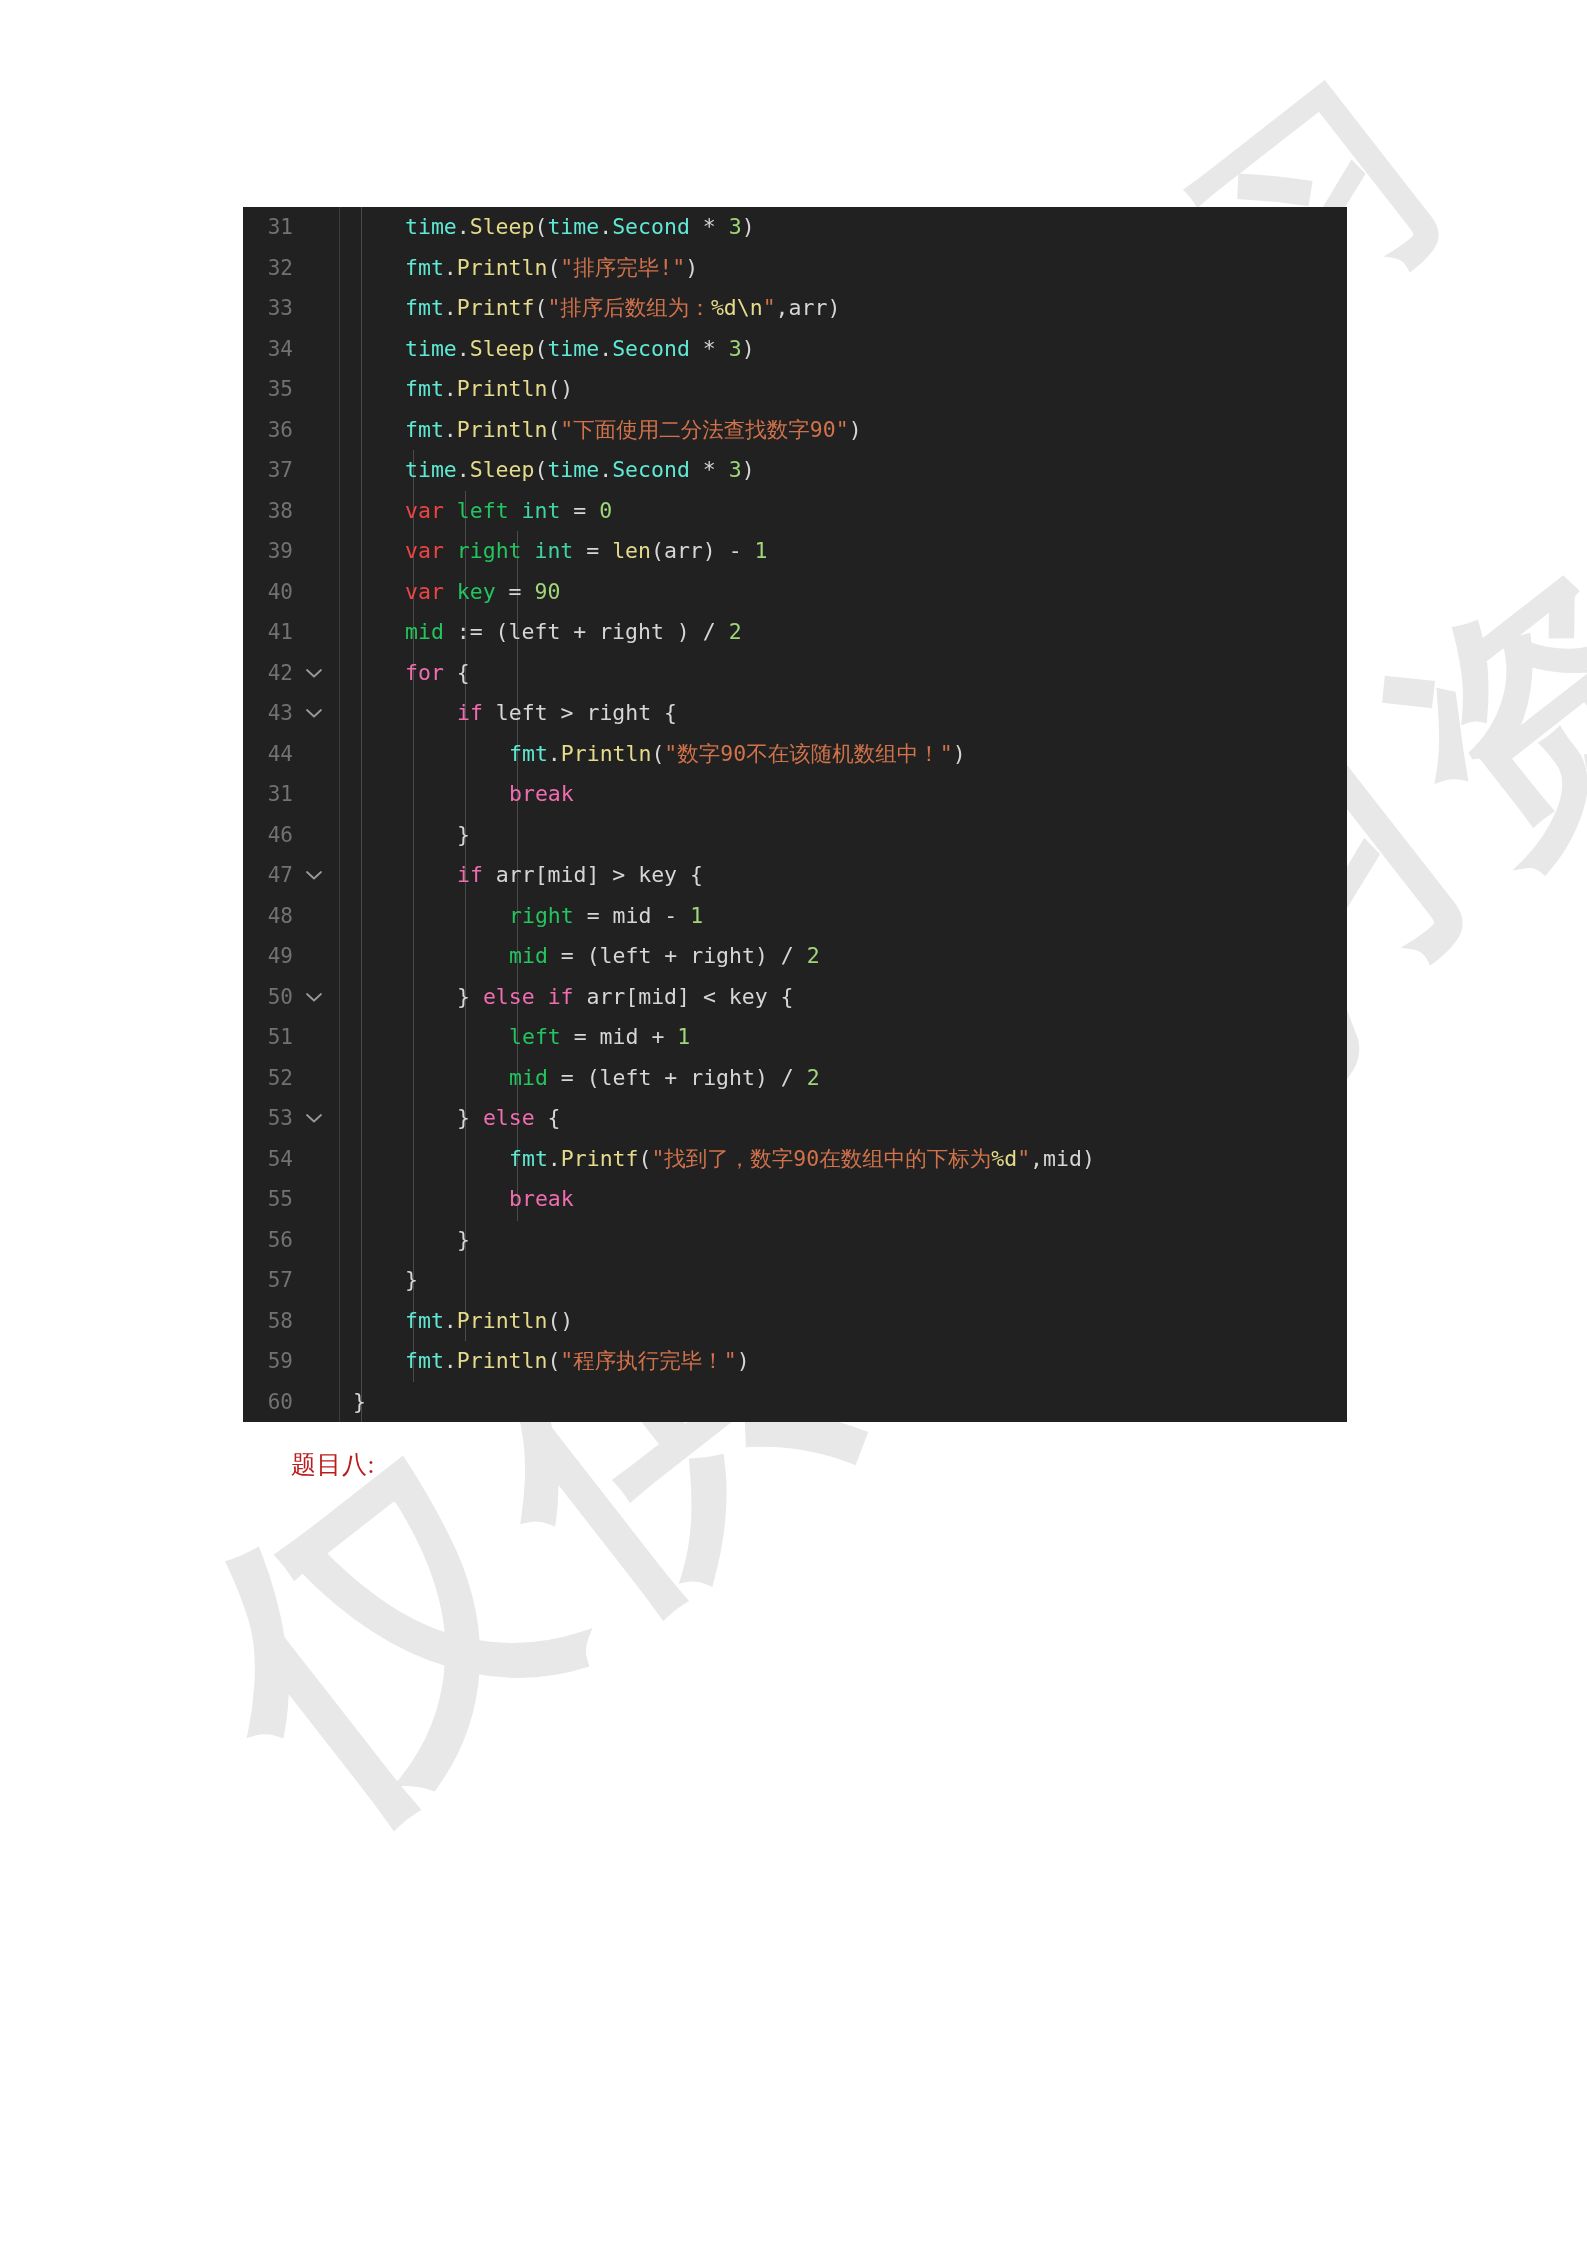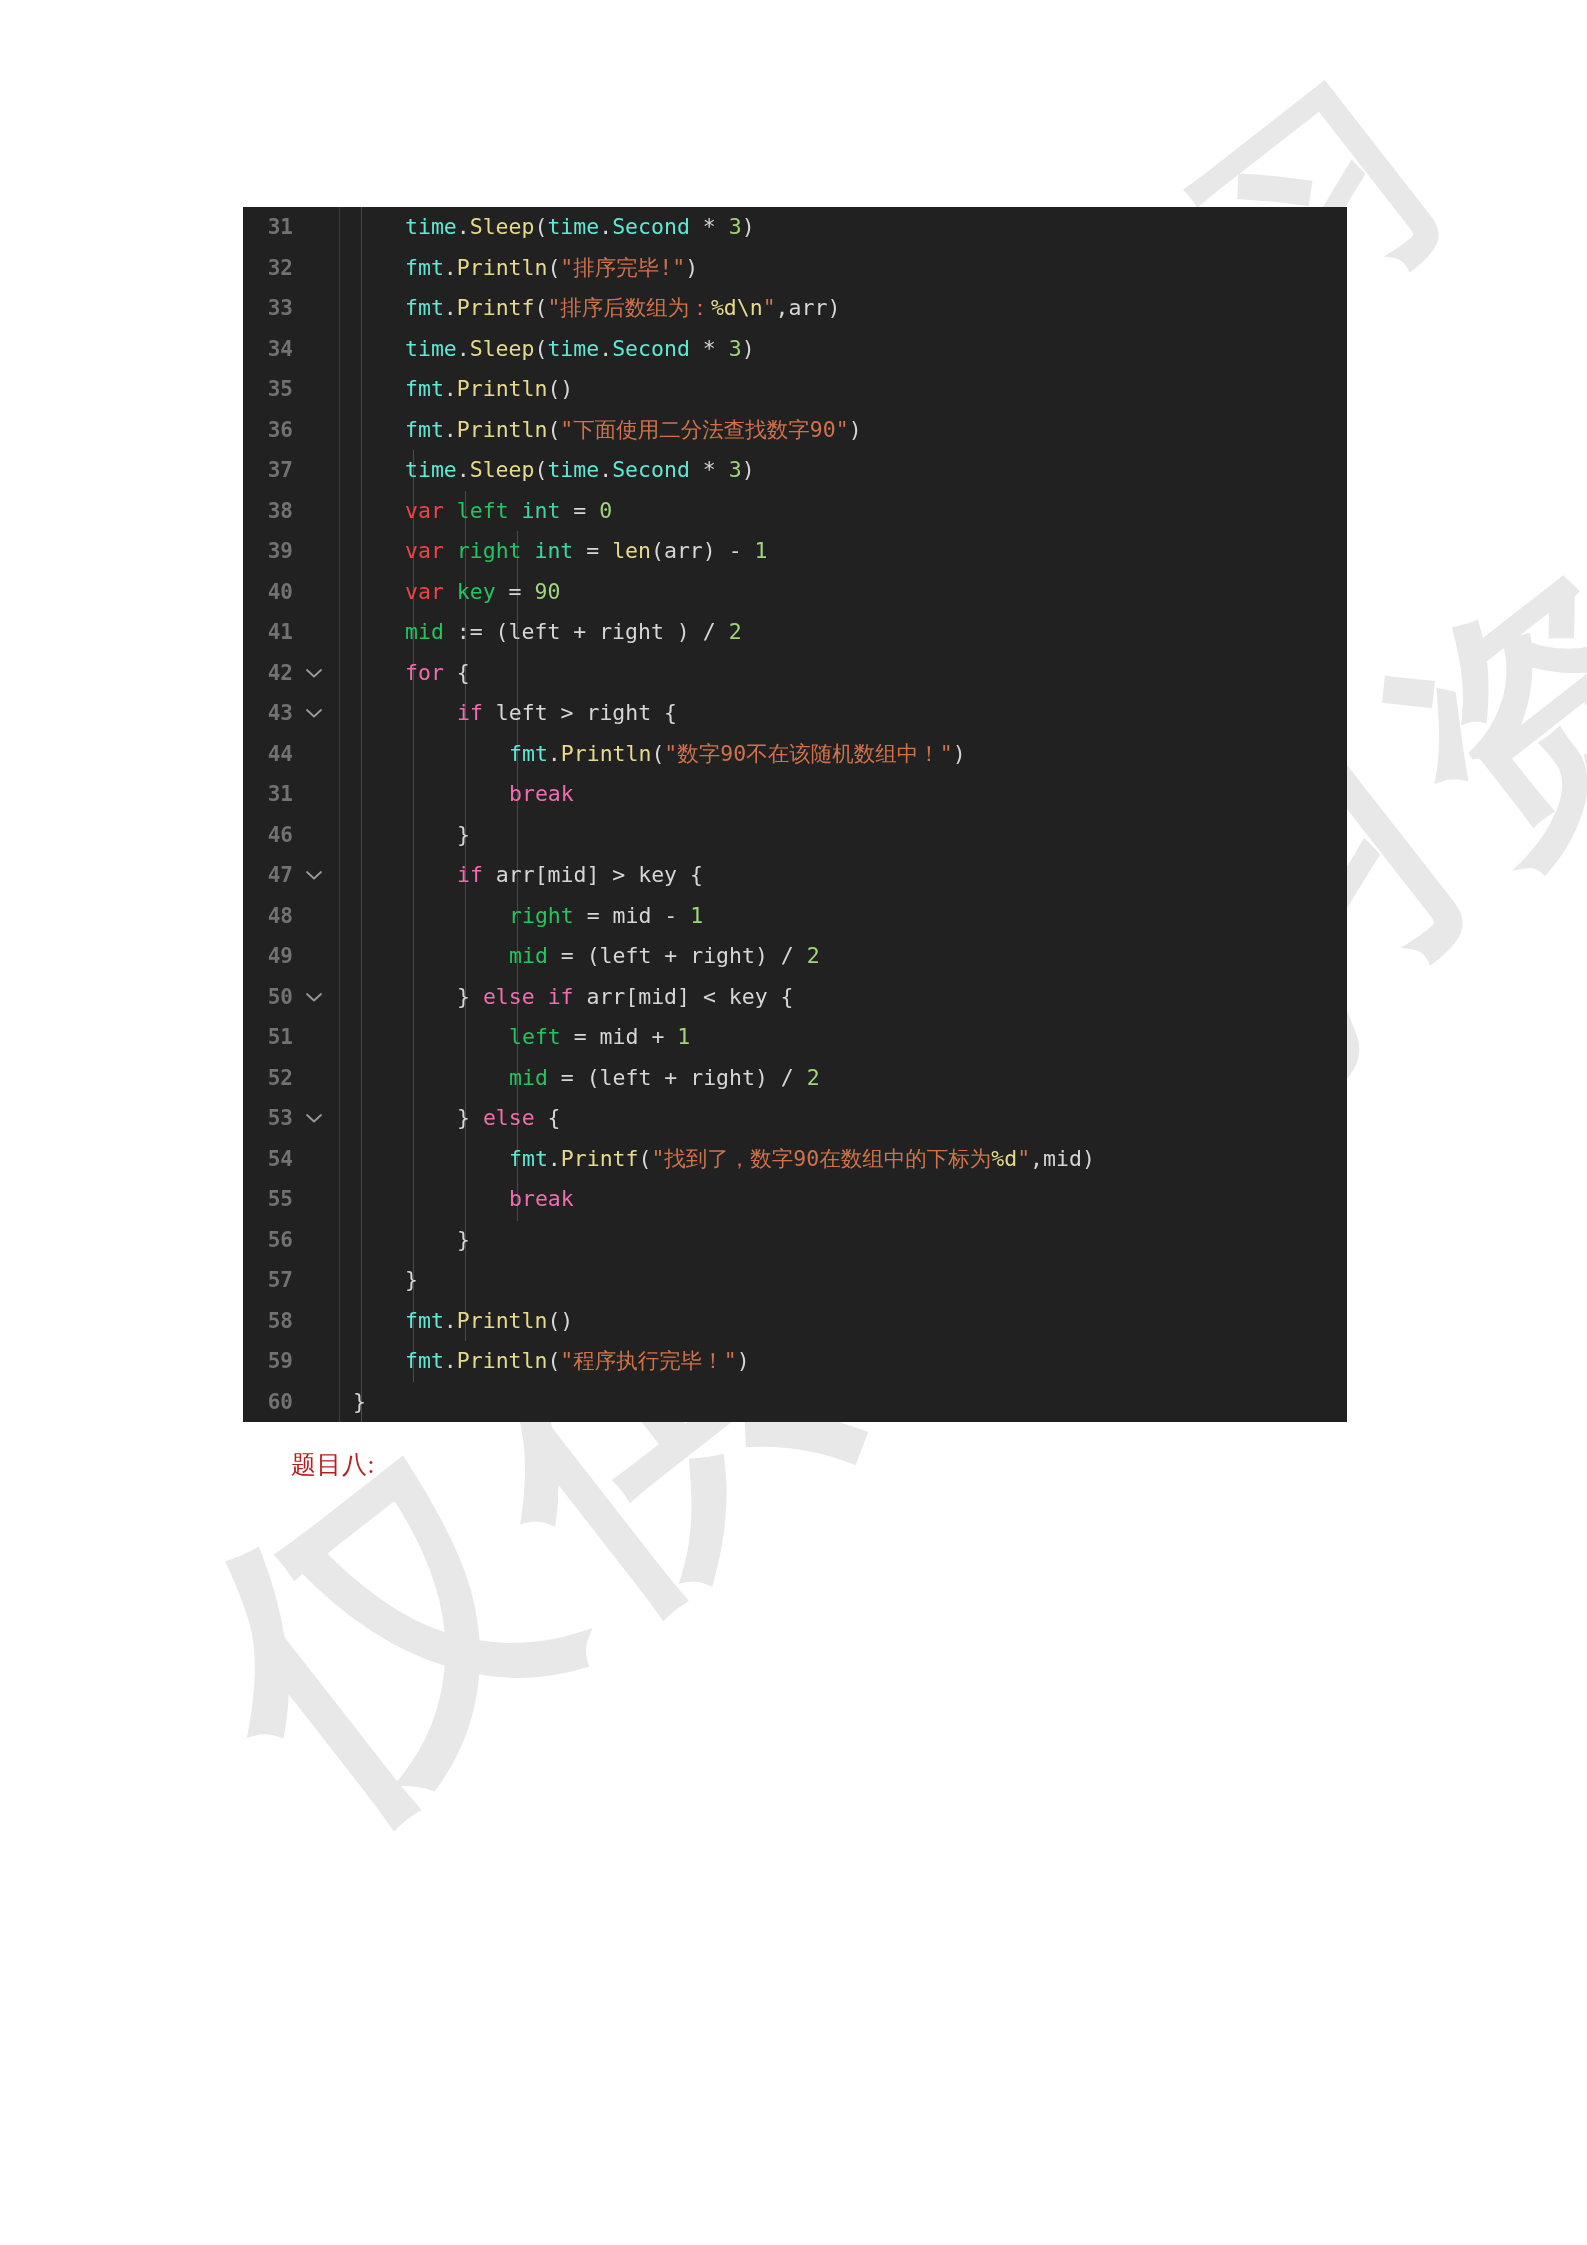--- a/index.html
+++ b/index.html
@@ -80,21 +80,20 @@
     font-size: 21.5px;
     line-height: 40.5px;
     white-space: pre;
   }
   .gutter {
     flex: 0 0 96px;
     width: 96px;
     position: relative;
     height: 100%;
     box-sizing: border-box;
-    font-weight: bold;
   }
   .lineno {
     position: absolute;
     right: 46px;
     top: 0;
     color: #727272;
     font-size: 21px;
     font-family: "DejaVu Sans Mono", "Liberation Mono", monospace;
   }
   .fold {

